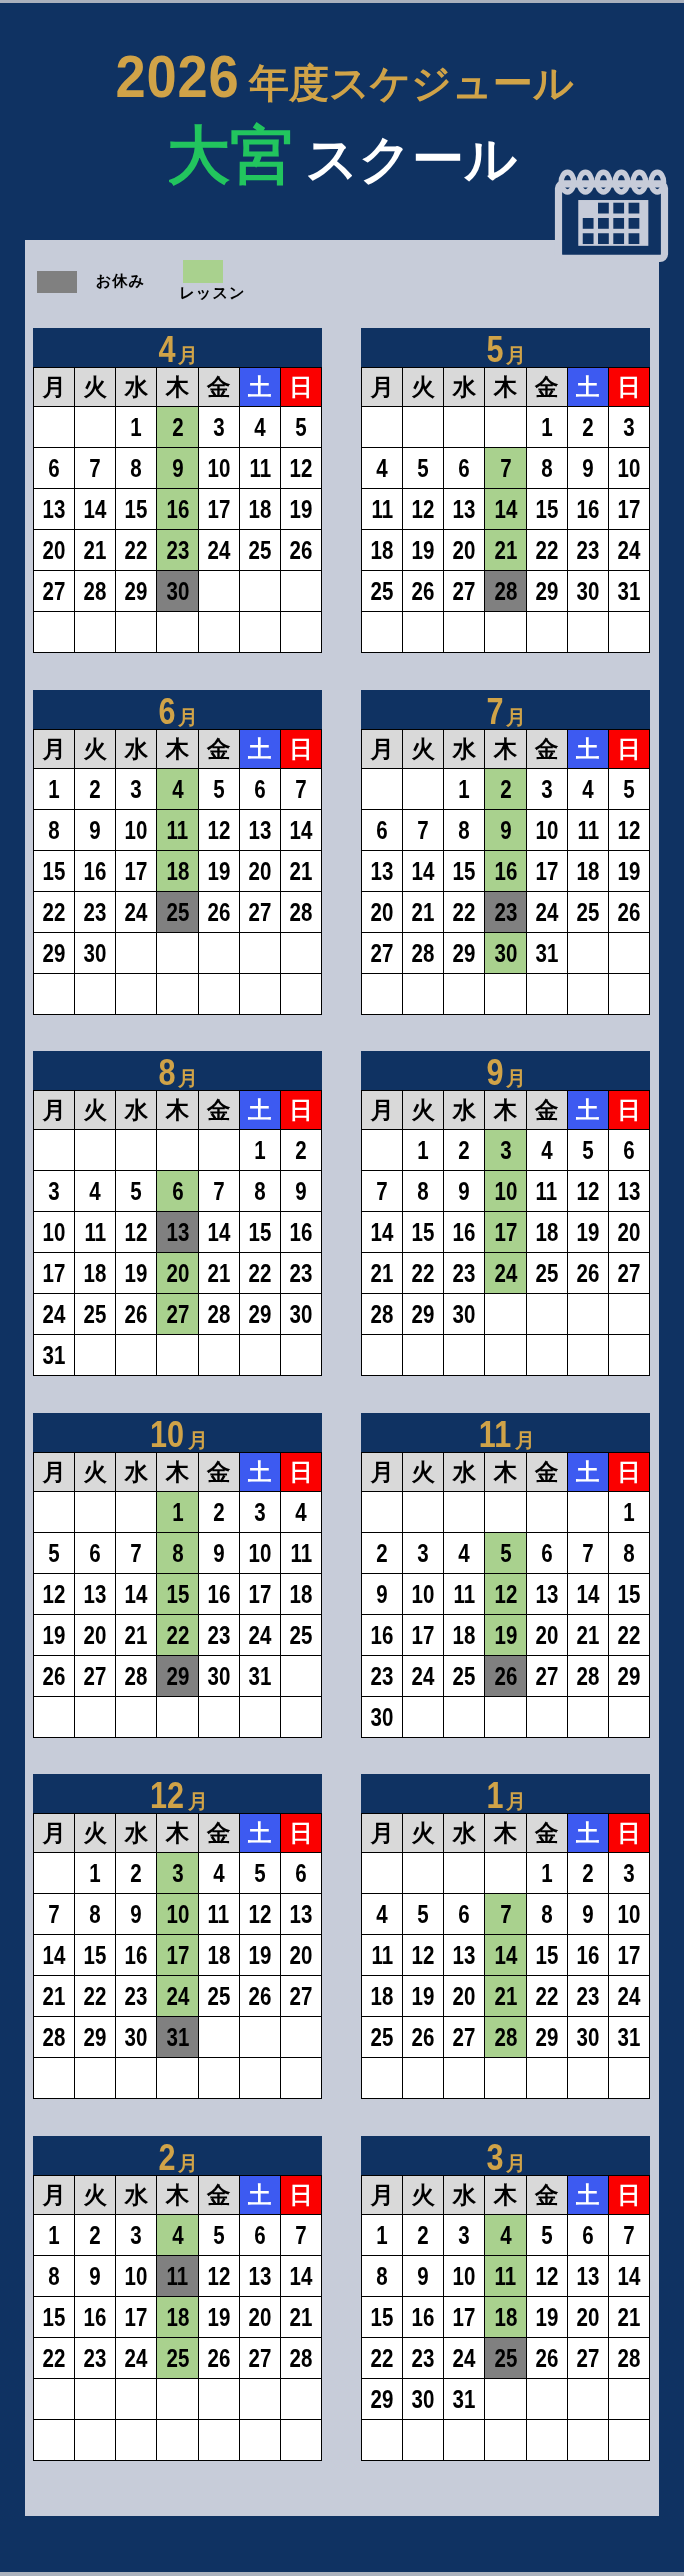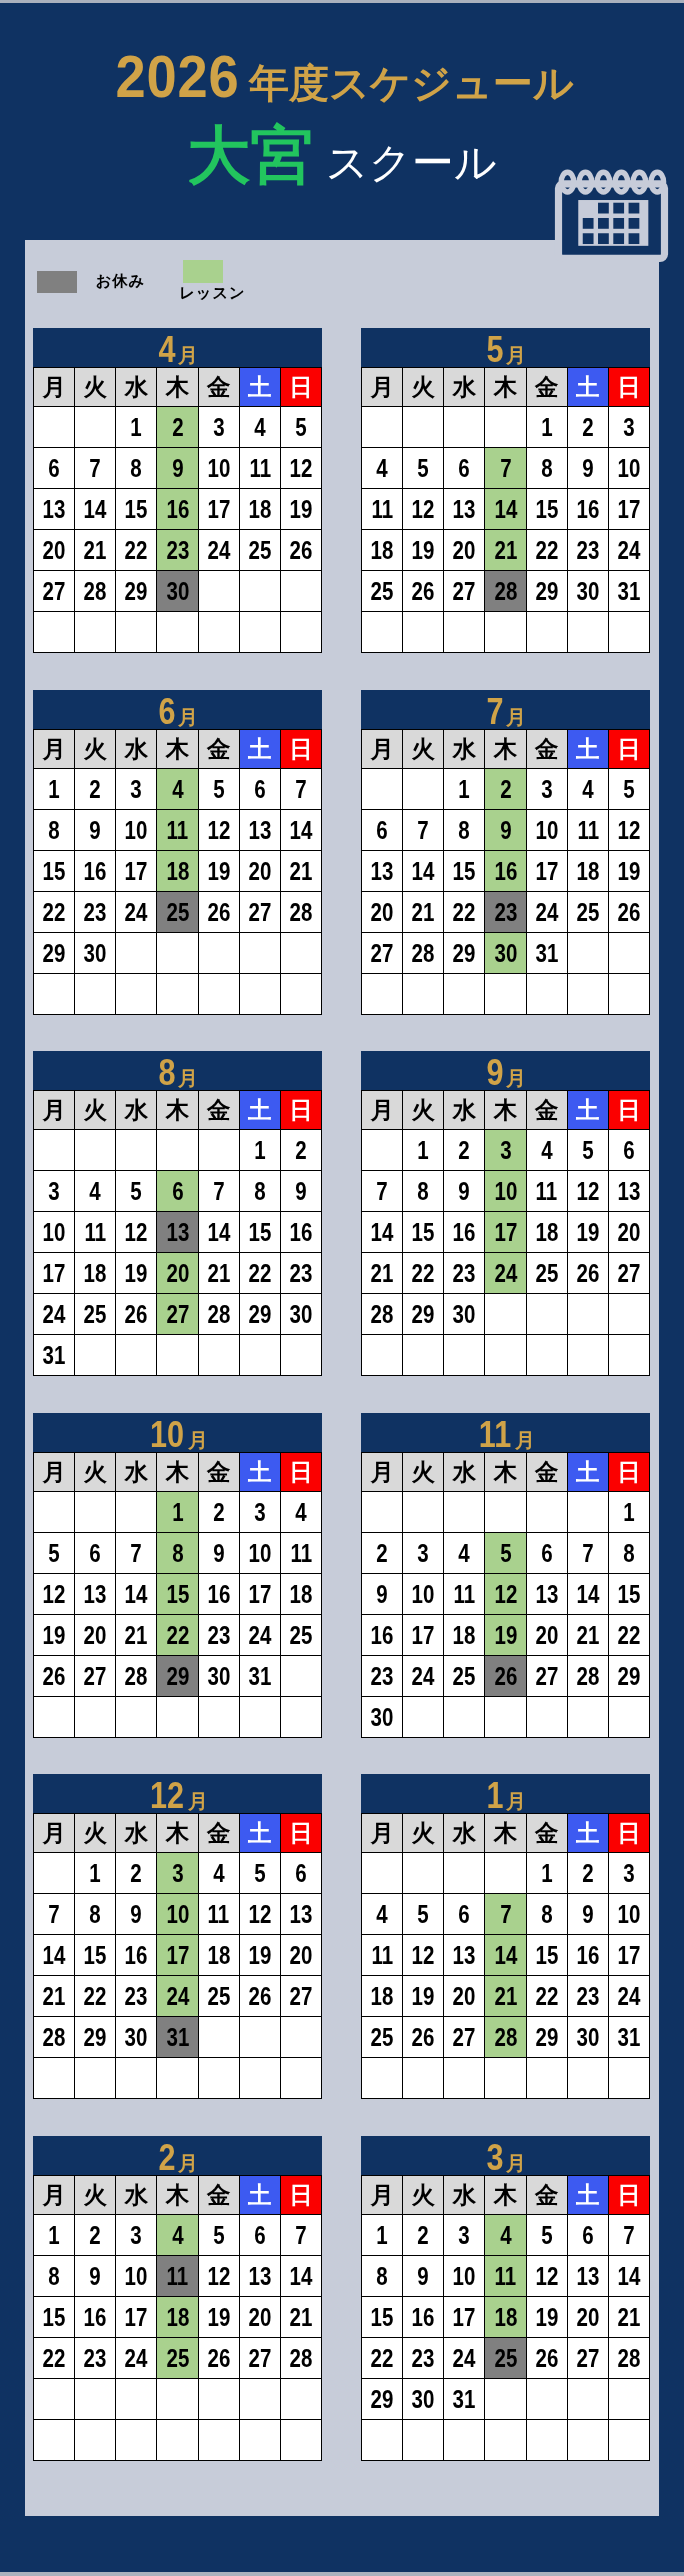--- a/index.html
+++ b/index.html
@@ -12,21 +12,21 @@
   .edge.top{top:0;} .edge.bottom{bottom:0;height:3.6px;}
 
   
   .header{position:absolute;top:0;left:0;width:684px;height:240px;}
   .hline{position:absolute;width:100%;text-align:center;white-space:nowrap;}
   .hline1{top:43px;}
   .hline2{top:113px;}
   .t-year{font-size:59px;font-weight:bold;color:var(--gold,#d0a348);display:inline-block;transform:scaleX(.92);vertical-align:baseline;letter-spacing:0.9px;}
   .t-suffix{font-size:40px;font-weight:bold;color:var(--gold,#d0a348);margin-left:4px;vertical-align:baseline;}
   .t-school{font-size:63px;font-weight:bold;color:#22c55e;vertical-align:baseline;}
-  .t-school-suffix{font-size:42px;font-weight:normal;color:#fff;margin-left:12.6px;vertical-align:baseline;}
+  .t-school-suffix{font-size:52px;font-weight:bold;color:#fff;margin-left:12.6px;vertical-align:baseline;}
 
   .cal-icon{position:absolute;left:552px;top:165px;z-index:10;}
 
   
   .content{
     position:absolute;left:25px;top:240px;width:634px;height:2276px;
     background:var(--contentbg,#c7ccd9);
   }
 
   

